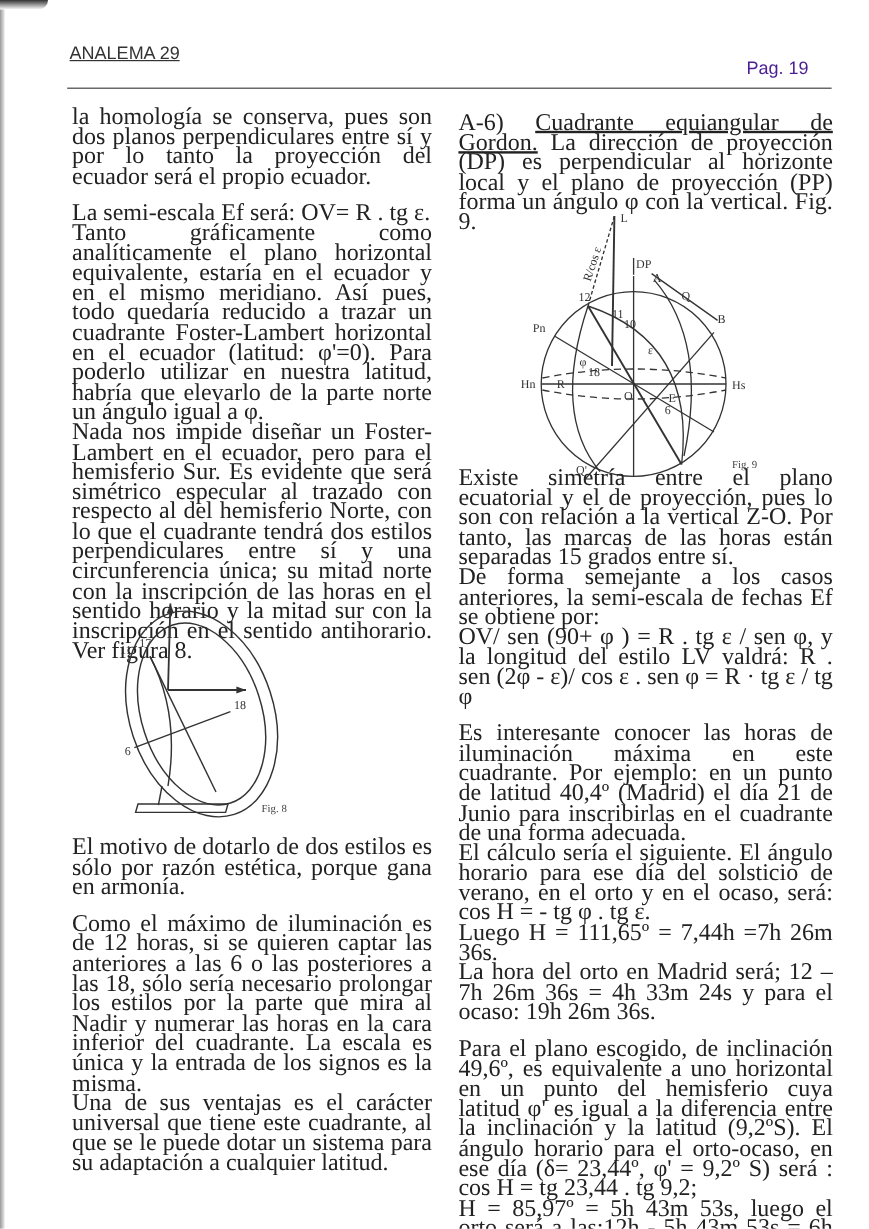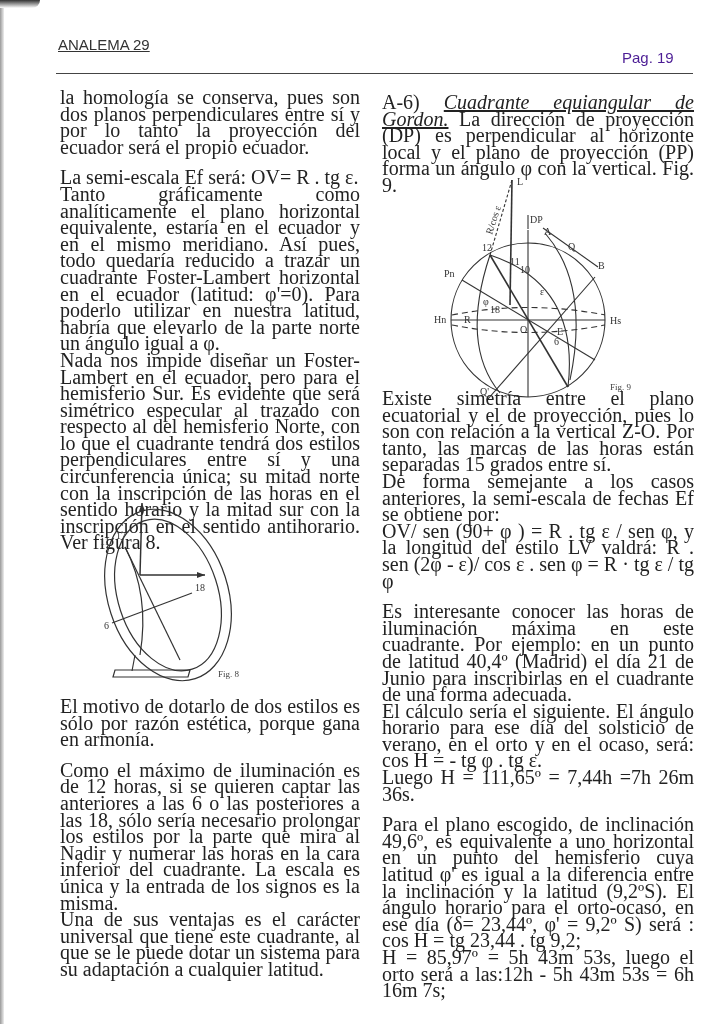--- a/index.html
+++ b/index.html
@@ -6,21 +6,21 @@
   body { width:724px; height:1024px; position:relative; overflow:hidden; font-family:"Liberation Serif", serif; color:#222; }
   .scan-edge { position:absolute; left:0; top:0; width:4px; height:1024px; background:linear-gradient(to right,#999,#eee); }
   .scan-corner { position:absolute; left:0; top:0; width:40px; height:8px; background:linear-gradient(to bottom,#333,#fff); border-bottom-right-radius:30px; }
   .hdr-left { position:absolute; left:58px; top:36px; font-family:"Liberation Sans", sans-serif; font-size:15px; color:#333;text-decoration:underline; }
   .hdr-right { position:absolute; left:622px; top:49px; font-family:"Liberation Sans", sans-serif; font-size:15px; color:#4c1d95; }
   .hdr-rule { position:absolute; left:56px; top:73px; width:637px; height:0; border-top:1.5px solid #444; }
   .col { position:absolute; font-size:20px; line-height:16.6px; text-align:justify; }
   .col p { margin:0; }
   .left { left:60px; width:300px; }
   .right { left:382px; width:312px; }
-  .ul { text-decoration:underline;font-style:italic; }
+  .ul { text-decoration:underline; }
   b.bold { font-weight:normal; }
   .fig { position:absolute; }
   .figcap { font-size:9px; fill:#444; font-family:"Liberation Serif", serif; }
   .lbl { font-size:10px; fill:#333; font-family:"Liberation Serif", serif; }
   .gap { height:14px; }
 </style>
 </head>
 <body>
 
 <div class="scan-edge"></div>
@@ -112,16 +112,17 @@
 </svg>
 
 <div class="col right" style="top:390px;">
   <p>Existe simetría entre el plano ecuatorial y el de proyección, pues lo son con relación a la vertical Z-O. Por tanto, las marcas de las horas están separadas 15 grados entre sí.</p>
   <p> De forma semejante a los casos anteriores, la semi-escala de fechas Ef se obtiene por:</p>
   <p>OV/ sen (90+ φ ) = R . tg  ε / sen φ, y la longitud del estilo LV valdrá: R . sen (2φ - ε)/ cos ε . sen φ = R · tg ε / tg φ</p>
   <div class="gap"></div>
   <p> Es interesante conocer las horas de iluminación máxima en este cuadrante. Por ejemplo: en un punto de latitud  40,4º (Madrid) el día 21 de Junio para inscribirlas en el cuadrante de una forma adecuada.</p>
   <p> El cálculo sería el siguiente. El ángulo horario para ese día  del solsticio de verano, en el orto y en el ocaso, será: cos H = - tg φ . tg ε.</p>
   <p>Luego H = 111,65º = 7,44h =7h 26m 36s.</p>
+  <p>La hora del orto en Madrid será; 12 – 7h 26m 36s = 4h 33m 24s y para el ocaso: 19h 26m 36s.</p>
   <div class="gap"></div>
   <p> Para el plano escogido, de inclinación 49,6º, es equivalente a uno horizontal en un punto del hemisferio  cuya latitud  φ' es igual a la diferencia entre la inclinación  y la latitud (9,2ºS). El ángulo horario para el orto-ocaso, en ese día (δ= 23,44º, φ' = 9,2º S) será : cos H = tg 23,44 . tg 9,2;</p>
   <p>H = 85,97º = 5h 43m 53s, luego el orto será a las:12h - 5h 43m 53s = 6h 16m 7s;</p>
 </div>
 
 </body></html>

